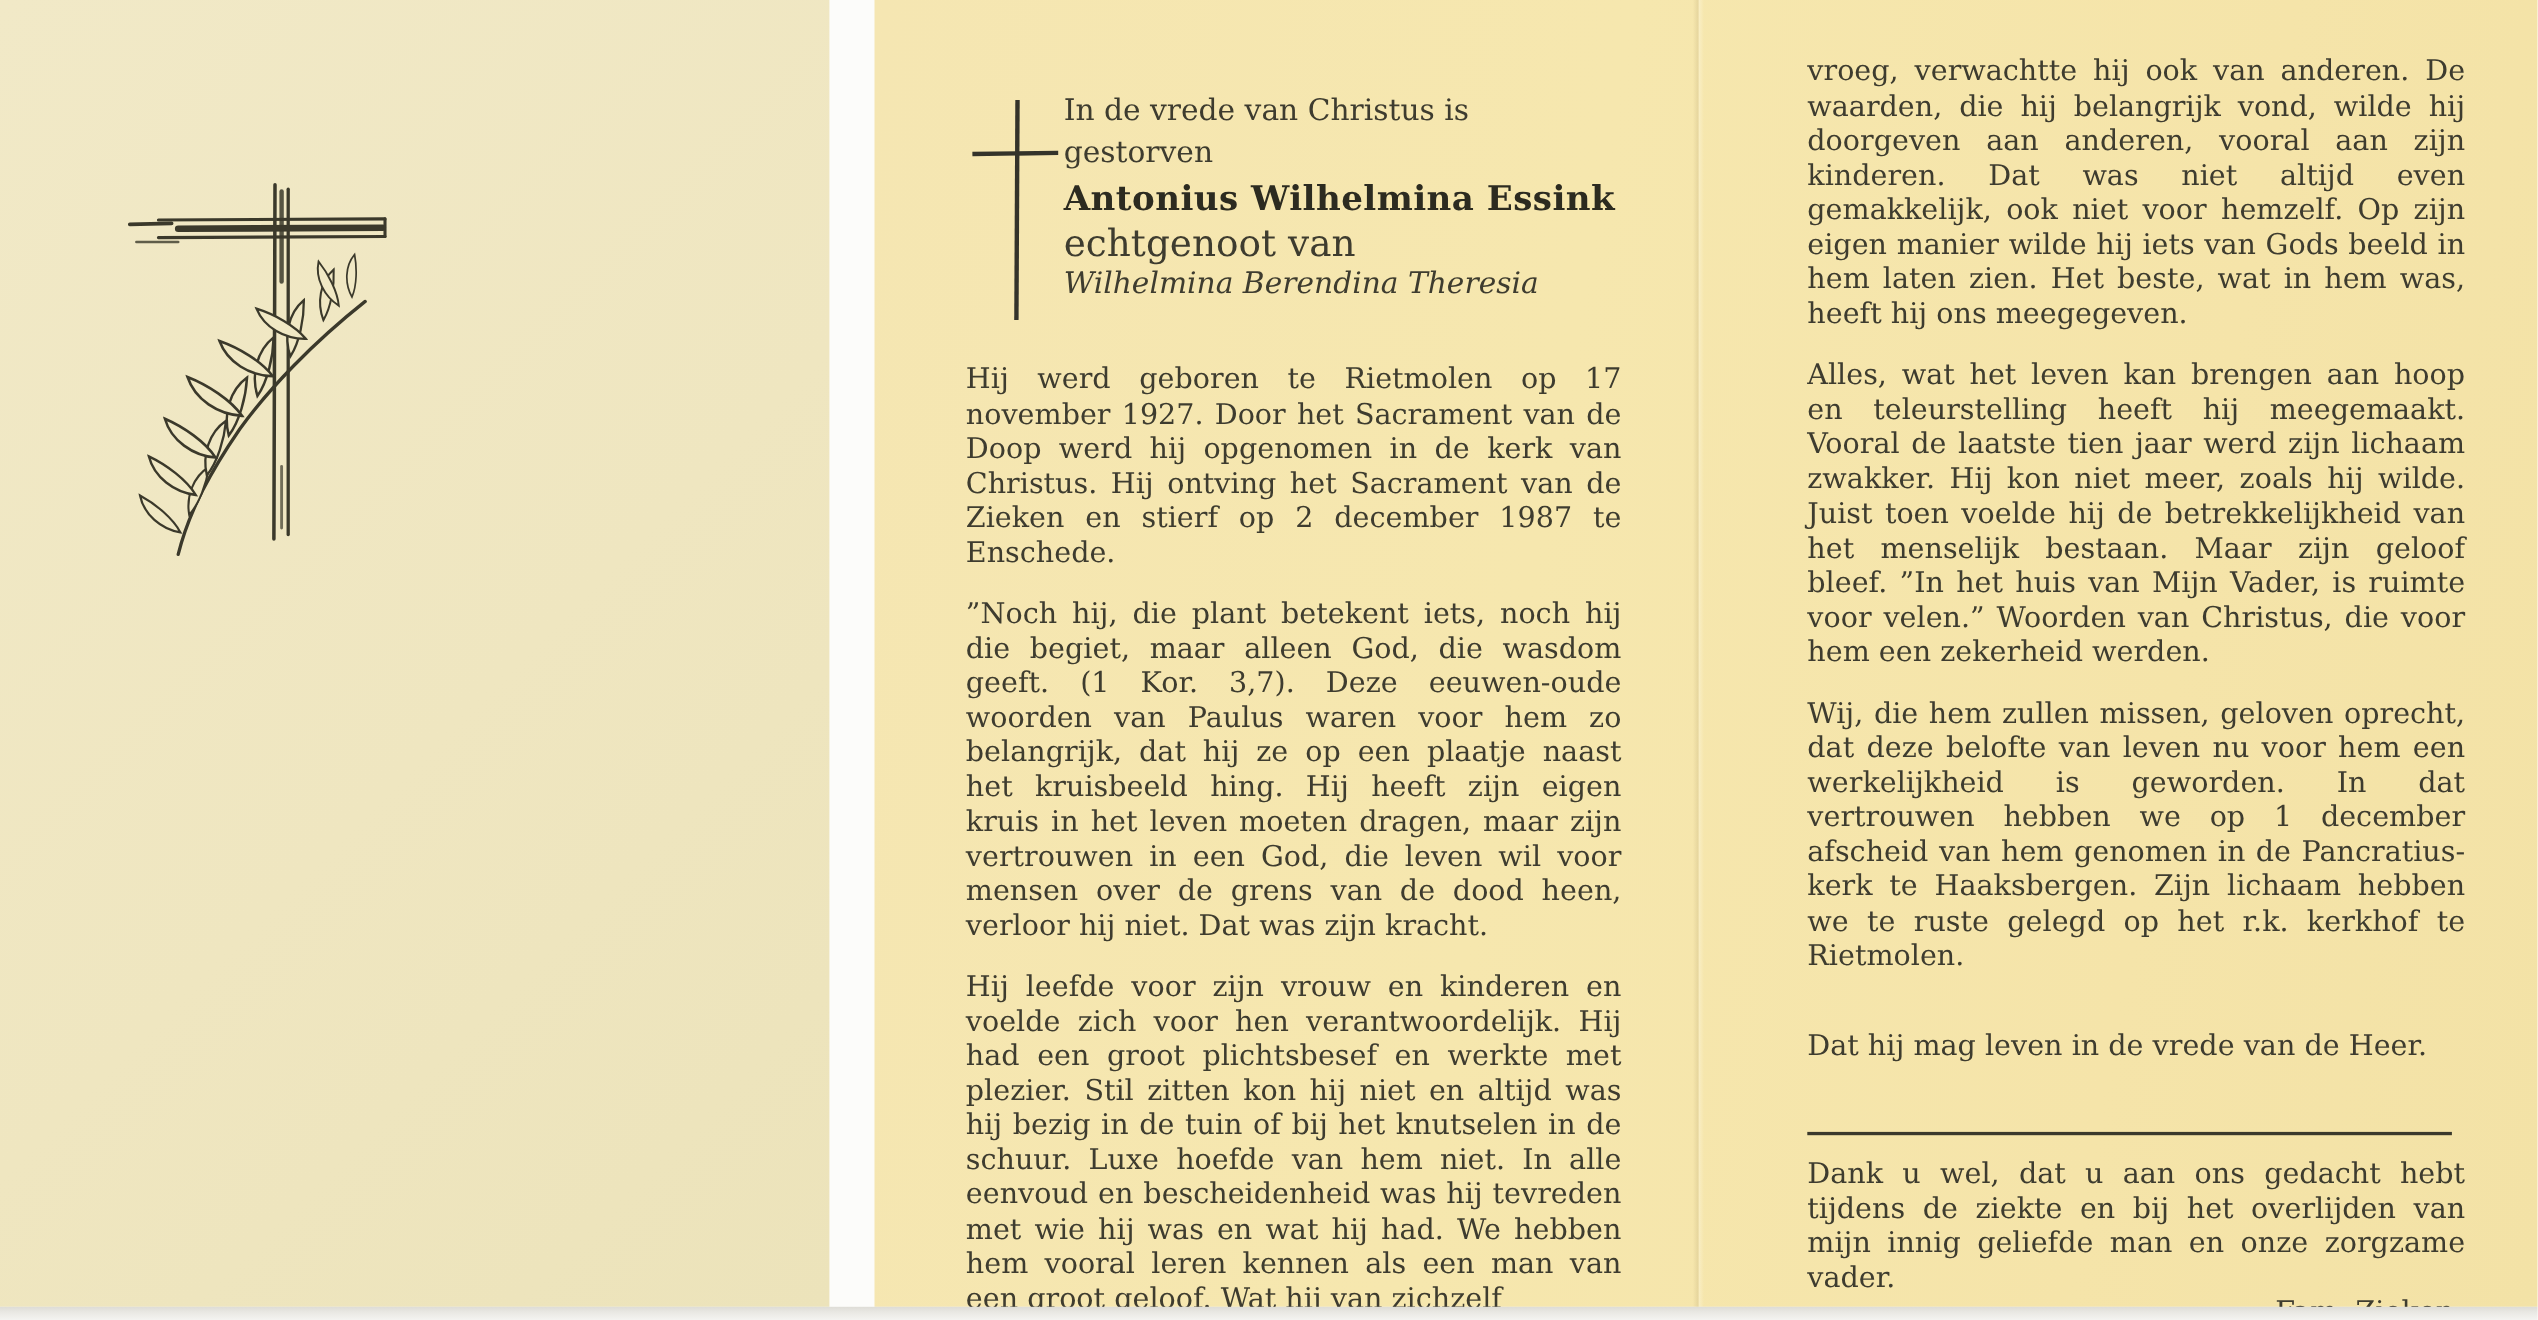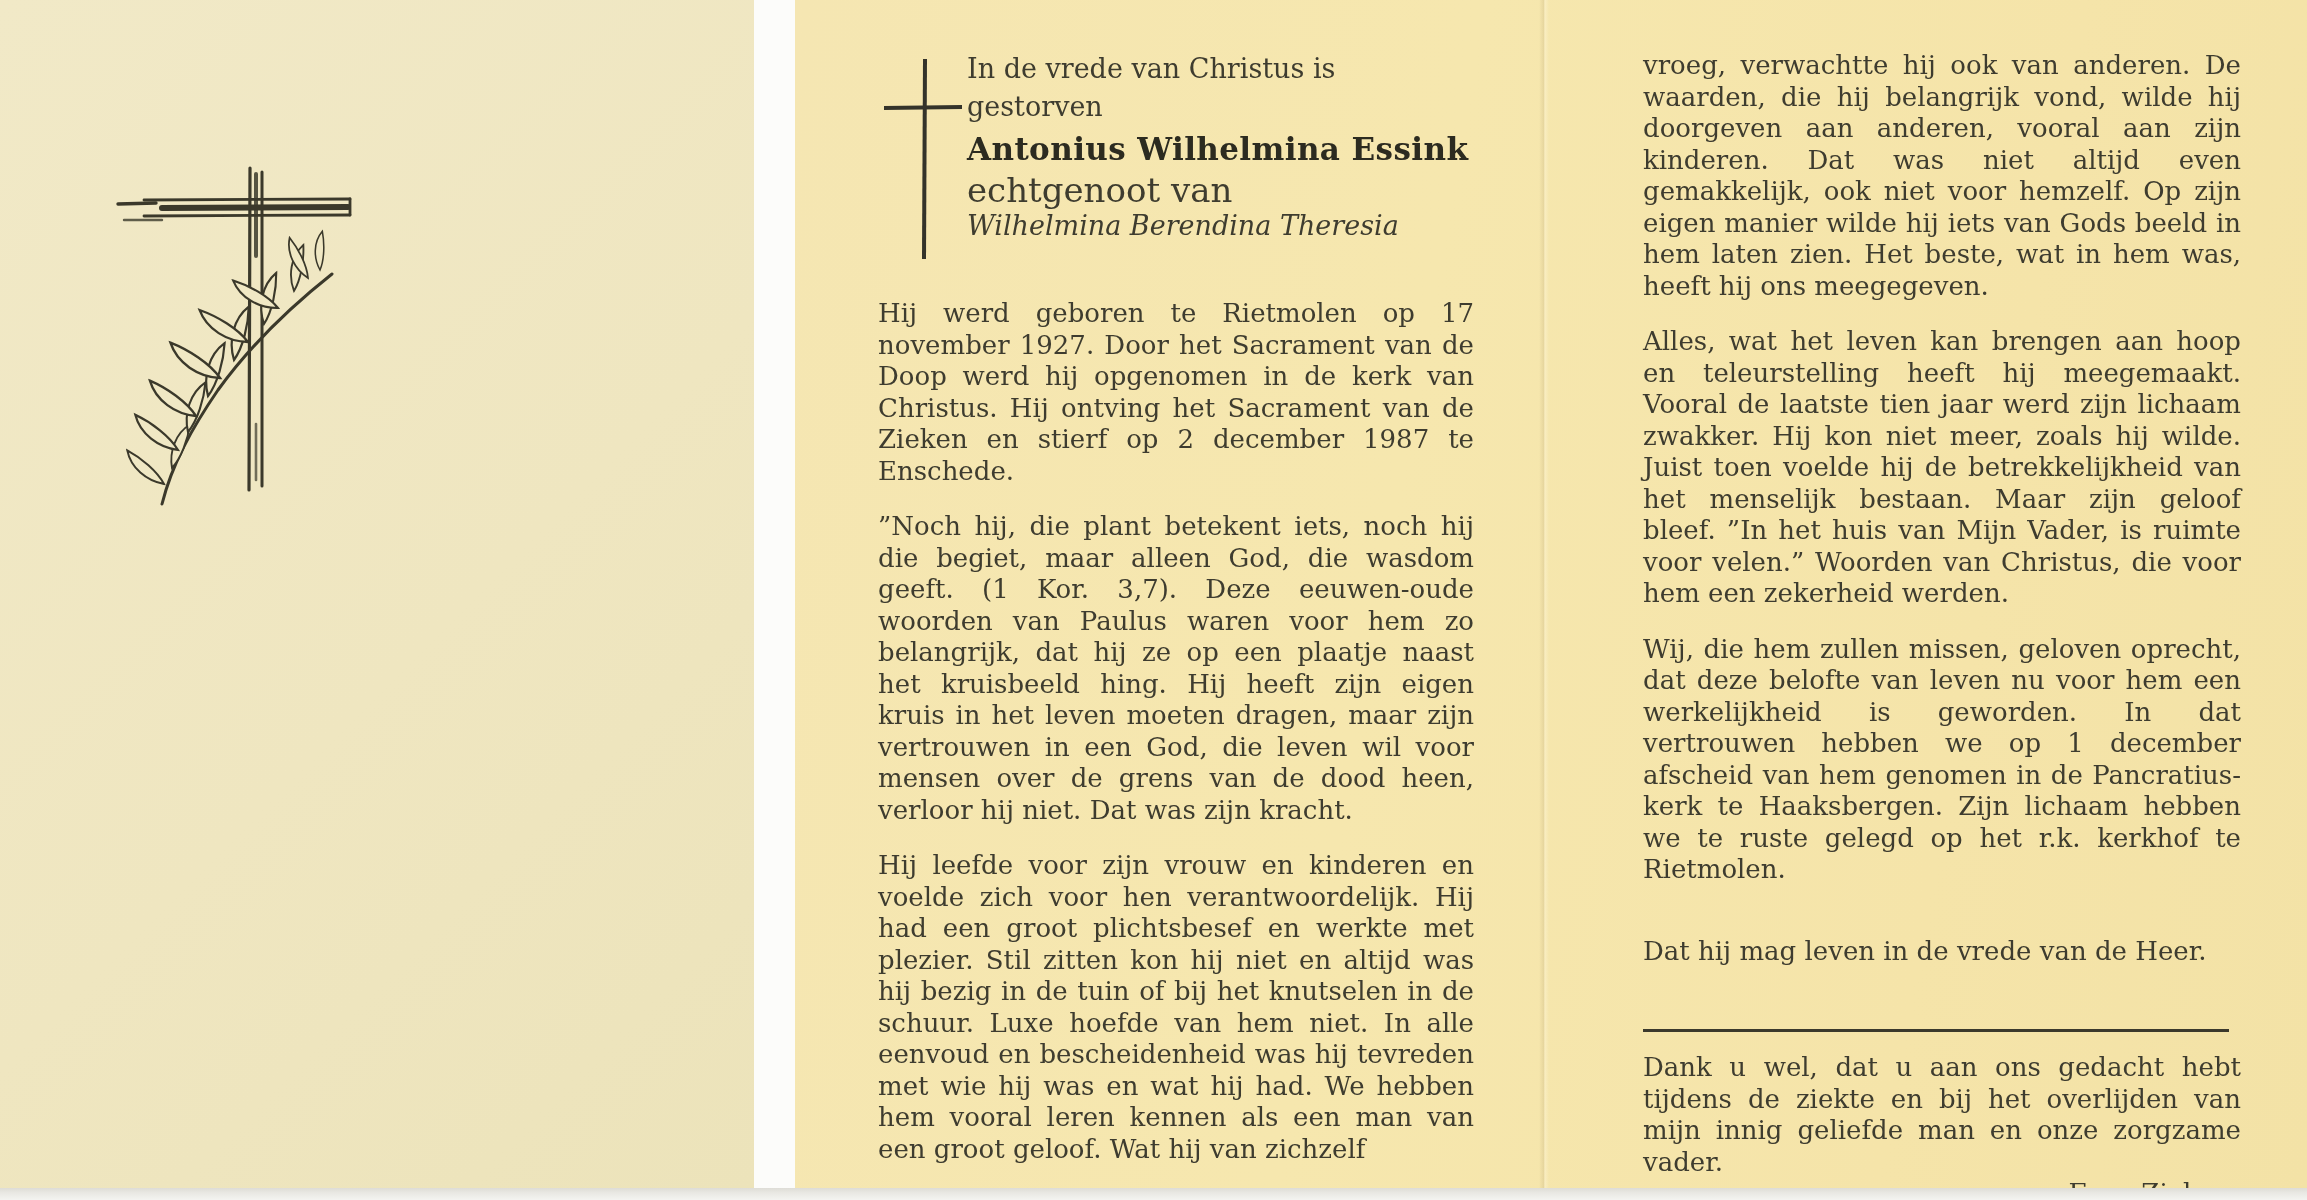--- a/index.html
+++ b/index.html
@@ -25,21 +25,21 @@
   .fold{
     position:absolute;left:744px;top:0;width:10px;height:100%;
     background:linear-gradient(90deg,rgba(163,142,92,0) 0%,rgba(163,142,92,0.18) 45%,rgba(255,250,230,0.35) 60%,rgba(163,142,92,0) 100%);
   }
   .col{position:absolute;top:0;color:#3e3c2f;font-size:26px;line-height:31.5px;}
   .col-left{left:83px;width:596px;}
   .col-right{left:848px;width:598px;}
   .col p{margin:24px 0 0 0;text-align:justify;}
   .col p.first{margin-top:18px;}
   
-  .header{position:relative;padding:50px 0 0 89px;min-height:230px;}
+  .header{position:relative;padding:50px 0 0 89px;min-height:230px;margin-top:32px;}
   .small-cross{position:absolute;left:2px;top:56px;width:86px;height:206px;}
   .intro-line{font-size:27px;line-height:38px;}
   .deceased-name{font-size:31px;line-height:46px;font-weight:bold;color:#2c2b20;letter-spacing:0.4px;}
   .relation-line{font-size:34px;line-height:36px;}
   .spouse-line{font-size:27px;line-height:36px;font-style:italic;}
   
   .closing{margin-top:50px !important;text-align:center;}
   .divider{margin-top:62px;width:586px;height:3px;background:#3b392c;border:none;}
   .ack{margin-top:20px !important;}
   .signature{text-align:right;padding-right:10px;line-height:31.5px;}

